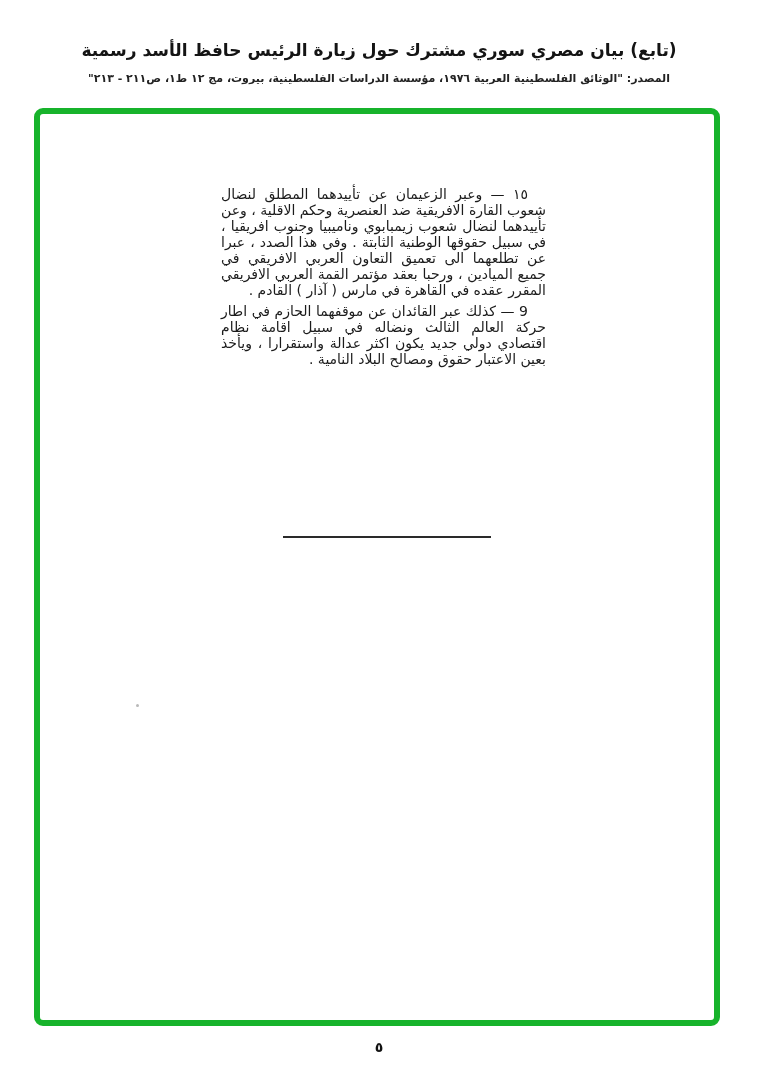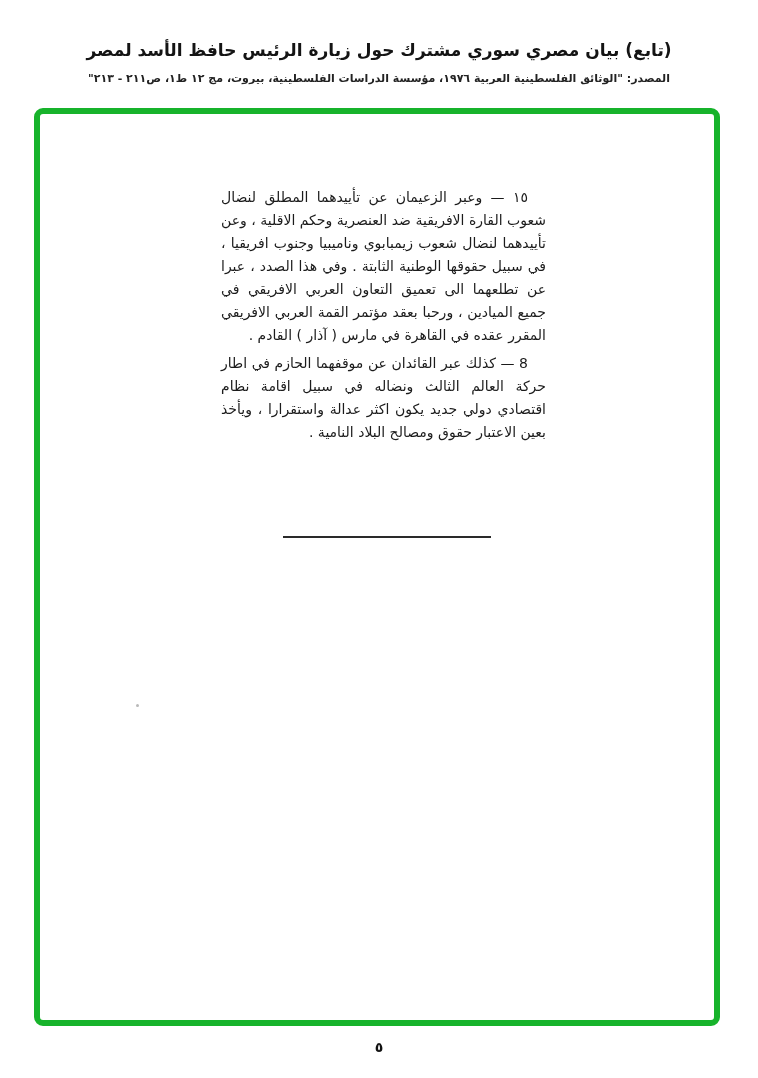--- a/index.html
+++ b/index.html
@@ -50,21 +50,21 @@
     background: transparent;
   }
   .doc-body {
     position: absolute;
     top: 186px;
     left: 221px;
     width: 325px;
     direction: rtl;
     text-align: justify;
     font-size: 14px;
-    line-height: 23px;
+    line-height: 16px;
     color: #1b1b1b;
   }
   .doc-body p {
     margin: 0 0 5px 0;
     text-indent: 18px; 
   }
   .section-divider {
     position: absolute;
     top: 536px;
     left: 283px;
@@ -88,28 +88,28 @@
     top: 704px;
     width: 3px;
     height: 3px;
     background: #b9b9b9;
     border-radius: 50%;
   }
 </style>
 </head>
 <body>
 
-<div class="doc-title" dir="rtl" lang="ar">(تابع) بيان مصري سوري مشترك حول زيارة الرئيس حافظ الأسد لمصر</div>
+<div class="doc-title" dir="rtl" lang="ar">(تابع) بيان مصري سوري مشترك حول زيارة الرئيس حافظ الأسد رسمية</div>
 
 <div class="doc-source" dir="rtl" lang="ar">المصدر: "الوثائق الفلسطينية العربية ١٩٧٦، مؤسسة الدراسات الفلسطينية، بيروت، مج ١٢ ط١، ص٢١١ - ٢١٣"</div>
 
 <div class="green-frame"></div>
 
 <div class="doc-body" dir="rtl" lang="ar">
   <p>١٥ — وعبر الزعيمان عن تأييدهما المطلق لنضال شعوب القارة الافريقية ضد العنصرية وحكم الاقلية ، وعن تأييدهما لنضال شعوب زيمبابوي وناميبيا وجنوب افريقيا ، في سبيل حقوقها الوطنية الثابتة . وفي هذا الصدد ، عبرا عن تطلعهما الى تعميق التعاون العربي الافريقي في جميع الميادين ، ورحبا بعقد مؤتمر القمة العربي الافريقي المقرر عقده في القاهرة في مارس ( آذار ) القادم .</p>
-  <p>8 — كذلك عبر القائدان عن موقفهما الحازم في اطار حركة العالم الثالث ونضاله في سبيل اقامة نظام اقتصادي دولي جديد يكون اكثر عدالة واستقرارا ، ويأخذ بعين الاعتبار حقوق ومصالح البلاد النامية .</p>
+  <p>9 — كذلك عبر القائدان عن موقفهما الحازم في اطار حركة العالم الثالث ونضاله في سبيل اقامة نظام اقتصادي دولي جديد يكون اكثر عدالة واستقرارا ، ويأخذ بعين الاعتبار حقوق ومصالح البلاد النامية .</p>
 </div>
 
 <div class="section-divider"></div>
 
 <div class="scan-speck"></div>
 
 <div class="page-number" lang="ar">٥</div>
 
 </body></html>

